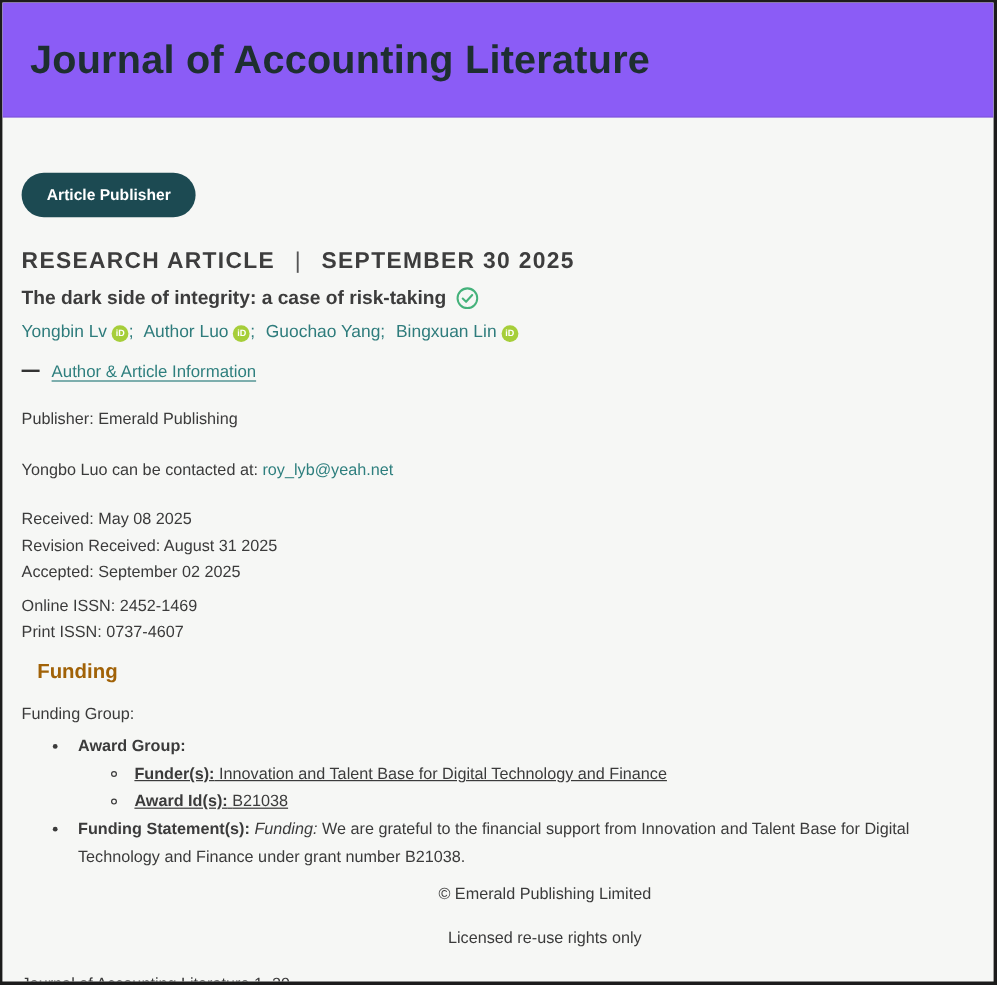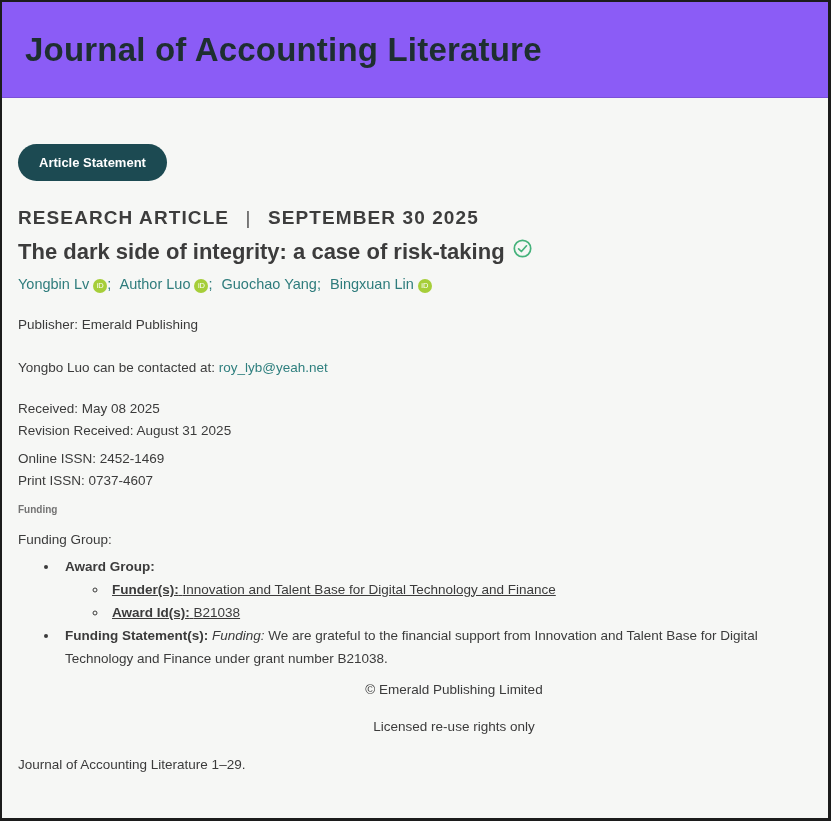--- a/index.html
+++ b/index.html
@@ -56,25 +56,25 @@
     font-size: 19px;
     font-weight: bold;
     letter-spacing: 1.1px;
     color: #3D3D3D;
   }
   .eyebrow .sep { margin: 0 10px; font-weight: normal; color: #555; }
 
   
   .article-title {
     margin-top: 10px;
-    font-size: 22px;
+    font-size: 16px;
     font-weight: bold;
     color: #3C3C3C;
     display: flex;
-    align-items: flex-start;
+    align-items: flex-end;
     gap: 8px;
   }
   .check-icon { display: inline-flex; flex: 0 0 auto; }
 
   
   .authors {
     margin-top: 11px;
     font-size: 14.5px;
     color: #2E7C7C;
   }
@@ -82,21 +82,21 @@
   .authors .author-sep { color: #2E7C7C; margin-right: 5px; }
   .orcid-badge {
     display: inline-flex;
     align-items: center;
     justify-content: center;
     width: 14px; height: 14px;
     background: #A6CE39;
     border-radius: 50%;
     color: #fff;
     font-size: 7.5px;
-    font-weight: normal;
+    font-weight: bold;
     vertical-align: 1px;
     margin-left: 4px;
     cursor: pointer;
   }
 
   
   .info-toggle {
     margin-top: 16px;
     display: flex;
     align-items: center;
@@ -114,21 +114,21 @@
   .body-text { font-size: 13.5px; color: #3B3B3B; line-height: 22px; }
 
   .contact-line { margin-top: 21px; }
   .contact-line a { color: #2E7F7E; text-decoration: none; cursor: pointer; }
 
   .publisher-line { margin-top: 21px; }
 
   .dates-block { margin-top: 19px; }
   .issn-block { margin-top: 6px; }
 
-  .funding-heading { margin-top: 12px; font-weight: bold; font-size: 10px; color: #737373; }
+  .funding-heading { margin-top: 12px; font-weight: bold; font-size: 17px; color: #a16207; margin-left: 13px; }
   .funding-group { margin-top: 14px; }
 
   ul.funding-list { margin-top: 4px; padding-left: 41px; list-style: disc; }
   ul.funding-list > li { line-height: 23px; padding-left: 6px; }
   ul.funding-sublist { padding-left: 43px; list-style: circle; text-decoration: underline; }
   ul.funding-sublist > li { line-height: 23px; padding-left: 4px; }
   .b { font-weight: bold; }
   .i { font-style: italic; }
 
   .centered-block { text-align: center; position: relative; left: 39px; }
@@ -140,21 +140,21 @@
 <body>
 
 <div class="page">
 
   <header class="site-header">
     <h1>Journal of Accounting Literature</h1>
   </header>
 
   <div class="content">
 
-    <button class="nav-pill">Article Statement</button>
+    <button class="nav-pill">Article Publisher</button>
 
     <div class="eyebrow">
       <span>RESEARCH ARTICLE</span>
       <span class="sep">|</span>
       <span>SEPTEMBER 30 2025</span>
     </div>
 
     <div class="article-title">
       <span>The dark side of integrity: a case of risk-taking</span>
       <span class="check-icon">
@@ -165,31 +165,36 @@
       </span>
     </div>
 
     <div class="authors">
       <a>Yongbin Lv</a><span class="orcid-badge">iD</span><span class="author-sep">;</span>
       <a>Author Luo</a><span class="orcid-badge">iD</span><span class="author-sep">;</span>
       <a>Guochao Yang</a><span class="author-sep">;</span>
       <a>Bingxuan Lin</a><span class="orcid-badge">iD</span>
     </div>
 
+    <div class="info-toggle">
+      <span class="minus-glyph"></span>
+      <a>Author &amp; Article Information</a>
+    </div>
 
     <div class="body-text publisher-line">Publisher: Emerald Publishing</div>
 
     <div class="body-text contact-line">
       <span>Yongbo Luo can be contacted at:</span>
       <a>roy_lyb@yeah.net</a>
     </div>
 
     <div class="body-text dates-block">
       <div>Received: May 08 2025</div>
       <div>Revision Received: August 31 2025</div>
+      <div>Accepted: September 02 2025</div>
     </div>
 
     <div class="body-text issn-block">
       <div>Online ISSN: 2452-1469</div>
       <div>Print ISSN: 0737-4607</div>
     </div>
 
     <div class="funding-heading">Funding</div>
 
     <div class="body-text funding-group">Funding Group:</div>

